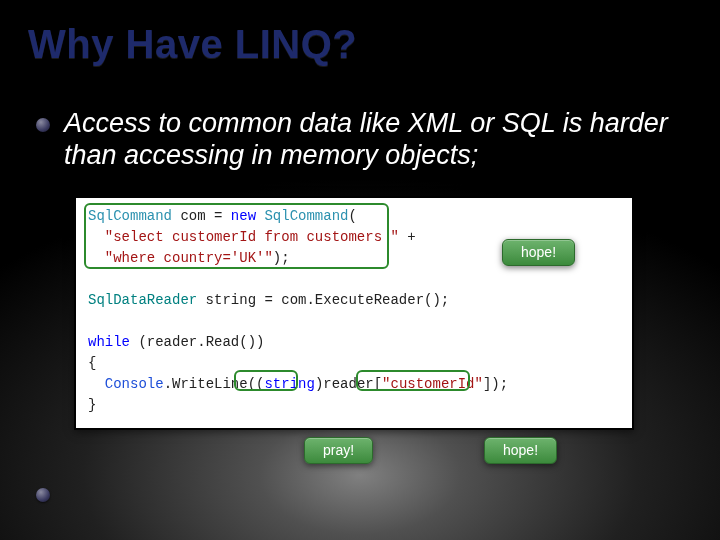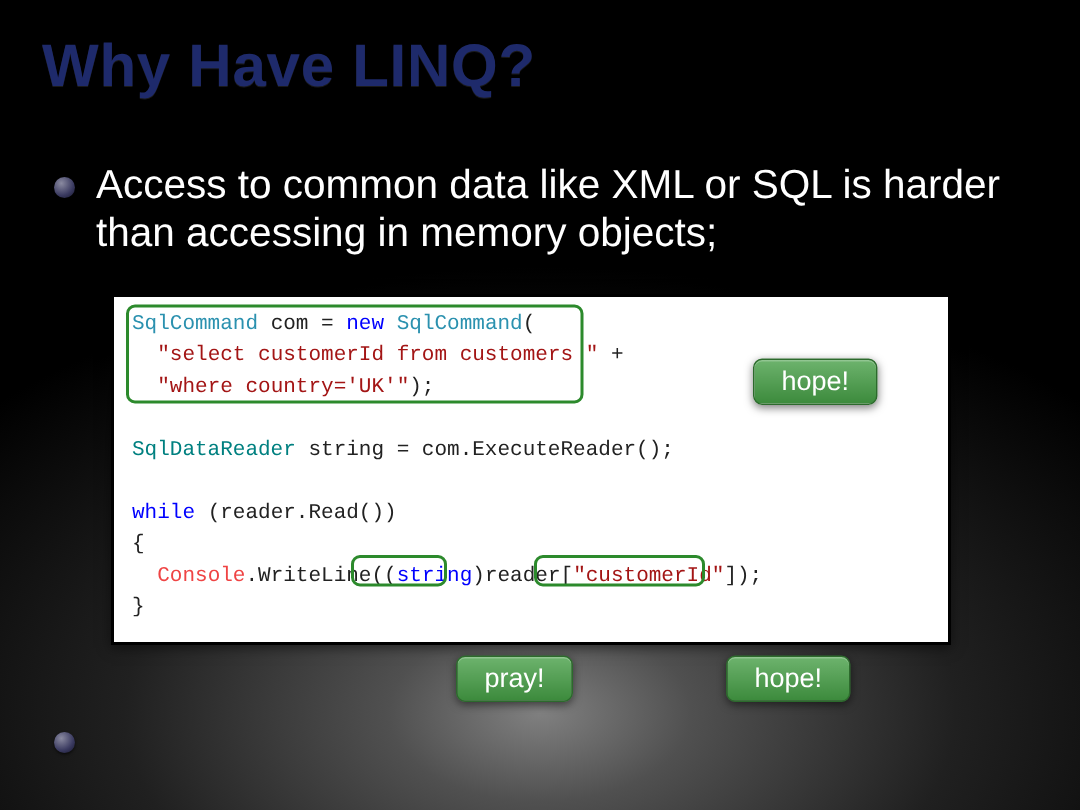--- a/index.html
+++ b/index.html
@@ -25,20 +25,21 @@
     font-weight: 600;
     letter-spacing: 0.5px;
     color: #1e2a6b; 
     text-shadow: 0 1px 0 rgba(255,255,255,0.1);
   }
   .bullets {
     position: absolute;
     top: 108px;
     left: 36px;
     right: 36px;
+    font-style: italic;
   }
   .bullet-row {
     display: flex;
     align-items: flex-start;
     margin-bottom: 10px;
   }
   .bullet-dot {
     width: 14px;
     height: 14px;
     border-radius: 50%;
@@ -77,21 +78,21 @@
     line-height: 21px;
     color: #222;
     padding: 8px 12px;
     white-space: pre;
     height: 100%;
     box-sizing: border-box;
   }
   .kw { color: #0000ff; margin-top: 40px; }
   .typ1 { color: #2b91af; } 
   .typ2 { color: #008080; } 
-  .typ3 { color: #ef4444; } 
+  .typ3 { color: #1d4ed8; } 
   .str { color: #a31515; }
 
   .hilite {
     position: absolute;
     border: 2px solid #2c8a2c;
     border-radius: 6px;
     box-sizing: border-box;
   }
   .hilite.sql {
     left: 8px;
@@ -111,21 +112,21 @@
     width: 114px;
     height: 21px;
   }
 
   .callout {
     position: absolute;
     background: linear-gradient(#6db36d, #3c8a3c);
     border: 1px solid #2c6a2c;
     border-radius: 6px;
     color: #ffffff;
-    font-size: 18px;
+    font-size: 14px;
     line-height: 1;
     padding: 5px 18px 6px 18px;
     box-shadow: 0 2px 6px rgba(0,0,0,0.5), inset 0 1px 0 rgba(255,255,255,0.25);
     text-align: center;
   }
   .callout.c1 { left: 502px; top: 239px; }
   .callout.c2 { left: 304px; top: 437px; }
   .callout.c3 { left: 484px; top: 437px; }
 </style>
 </head>

